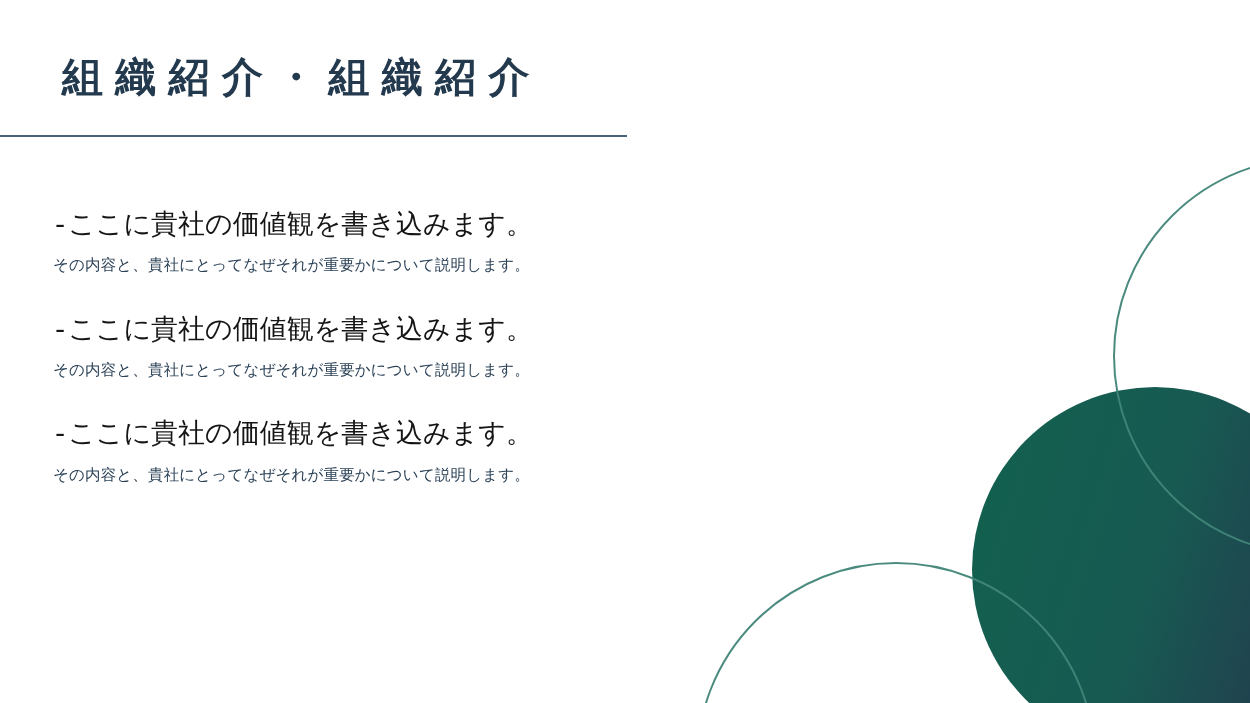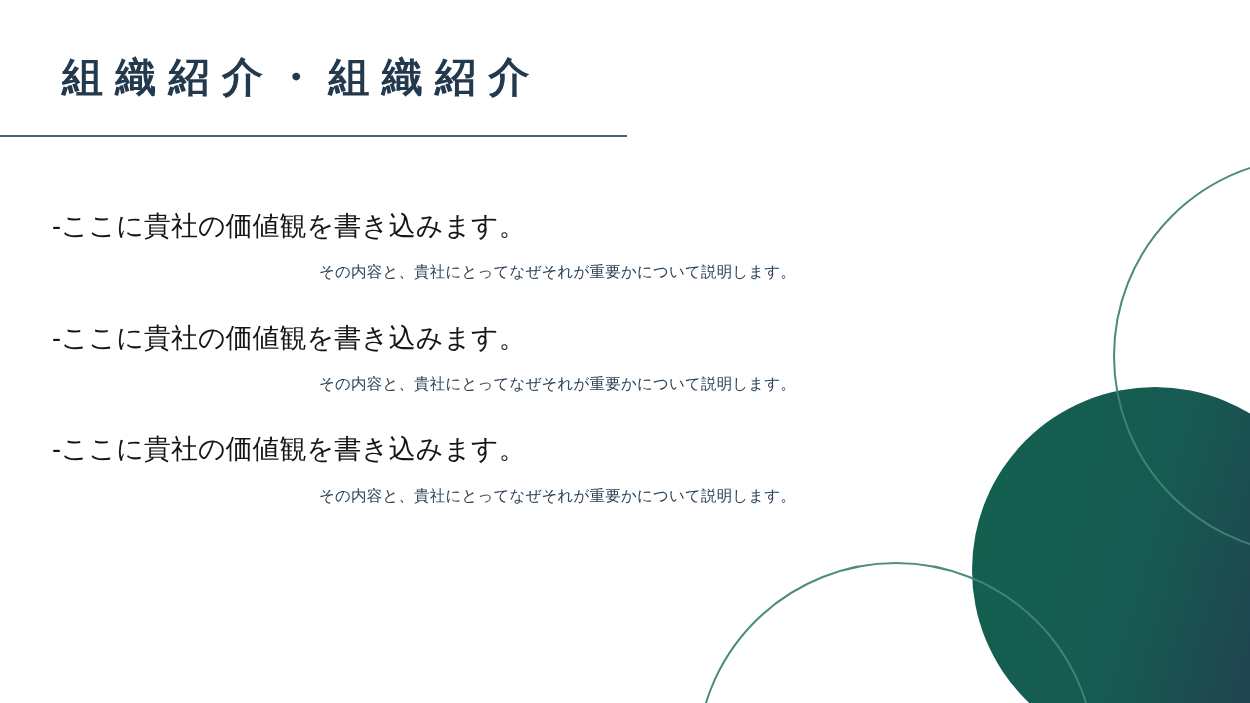--- a/index.html
+++ b/index.html
@@ -63,37 +63,36 @@
     width: 760px;
   }
   .value-block {
     margin: 0 0 36px 0;
   }
   .value-block:last-child {
     margin-bottom: 0;
   }
   .value-heading {
     margin: 0 0 9px 0;
-    font-family: Liberation Sans, sans-serif;
+    font-family: Liberation Mono, monospace;
     font-size: 27px;
     font-weight: 400;
     line-height: 1.35;
     color: #151515;
     white-space: nowrap;
   }
   .value-desc {
-    margin: 16px;
+    margin: 1px;
     font-family: "Liberation Serif", "DejaVu Serif", serif;
     font-size: 15.5px;
     font-weight: 400;
     line-height: 1.5;
     color: #2c4257;
     letter-spacing: 0.01em;
     white-space: nowrap;
-    text-align: right;
   }
 </style>
 </head>
 <body>
 
 <div id="slide">
 
   <svg id="decor" viewBox="0 0 1250 703" width="1250" height="703" xmlns="http://www.w3.org/2000/svg">
     <defs>
       <linearGradient id="circleGrad" x1="0" y1="0.35" x2="1" y2="0.65">

